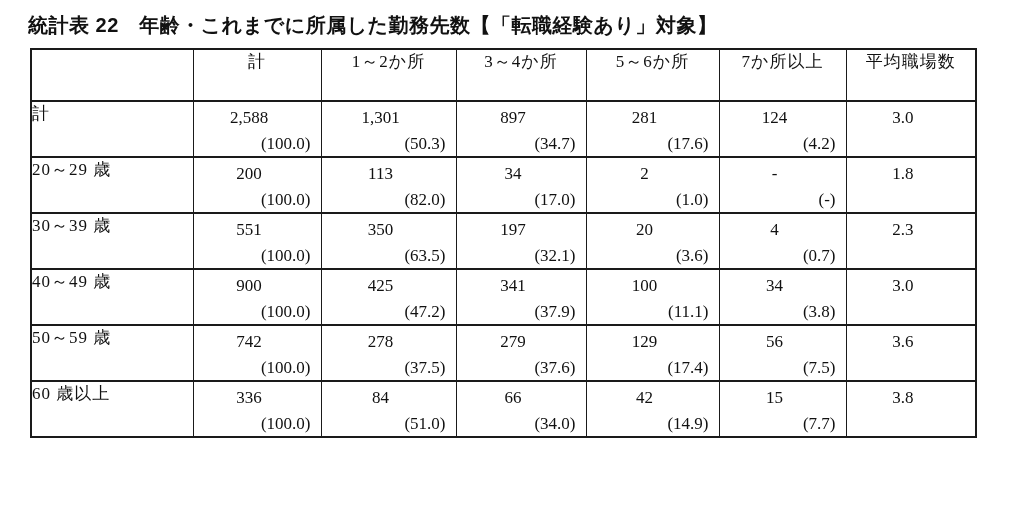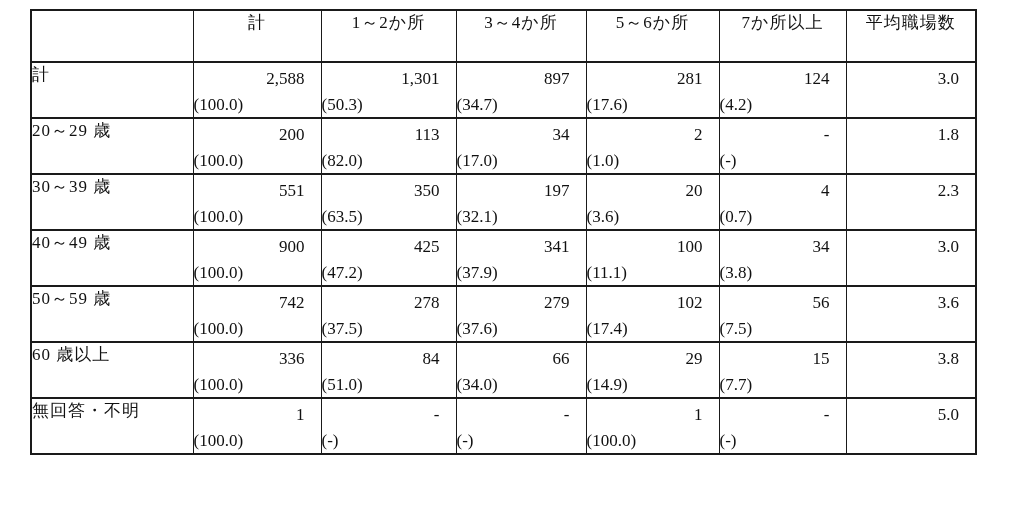--- a/index.html
+++ b/index.html
@@ -55,33 +55,35 @@
   .label-cell {
     text-align: left;
     padding: 6px 4px 0 8px;
     letter-spacing: 1px;
     white-space: nowrap;
   }
   .data-cell {
     position: relative;
   }
   .data-cell .val {
-    text-align: right;
+    text-align: center;
     padding: 5px 16px 0 0;
     line-height: 22px;
   }
   .data-cell .pct {
+    text-align: right;
     padding: 4px 10px 0 0;
     line-height: 22px;
   }
 </style>
 </head>
 <body>
 
 <div class="page">
+  <div class="title">統計表 22　年齢・これまでに所属した勤務先数【「転職経験あり」対象】</div>
 
   <table class="stats">
     <colgroup>
       <col style="width:162px">
       <col style="width:128px">
       <col style="width:135px">
       <col style="width:130px">
       <col style="width:133px">
       <col style="width:127px">
       <col style="width:130px">
@@ -210,21 +212,21 @@
           </td>
           <td class="data-cell">
             <div class="val">278</div>
             <div class="pct">(37.5)</div>
           </td>
           <td class="data-cell">
             <div class="val">279</div>
             <div class="pct">(37.6)</div>
           </td>
           <td class="data-cell">
-            <div class="val">102</div>
+            <div class="val">129</div>
             <div class="pct">(17.4)</div>
           </td>
           <td class="data-cell">
             <div class="val">56</div>
             <div class="pct">(7.5)</div>
           </td>
           <td class="data-cell">
             <div class="val">3.6</div>
           </td>
         </tr>
@@ -236,52 +238,26 @@
           </td>
           <td class="data-cell">
             <div class="val">84</div>
             <div class="pct">(51.0)</div>
           </td>
           <td class="data-cell">
             <div class="val">66</div>
             <div class="pct">(34.0)</div>
           </td>
           <td class="data-cell">
-            <div class="val">29</div>
+            <div class="val">42</div>
             <div class="pct">(14.9)</div>
           </td>
           <td class="data-cell">
             <div class="val">15</div>
             <div class="pct">(7.7)</div>
           </td>
           <td class="data-cell">
             <div class="val">3.8</div>
-          </td>
-        </tr>
-        <tr>
-          <td class="label-cell">無回答・不明</td>
-          <td class="data-cell">
-            <div class="val">1</div>
-            <div class="pct">(100.0)</div>
-          </td>
-          <td class="data-cell">
-            <div class="val">-</div>
-            <div class="pct">(-)</div>
-          </td>
-          <td class="data-cell">
-            <div class="val">-</div>
-            <div class="pct">(-)</div>
-          </td>
-          <td class="data-cell">
-            <div class="val">1</div>
-            <div class="pct">(100.0)</div>
-          </td>
-          <td class="data-cell">
-            <div class="val">-</div>
-            <div class="pct">(-)</div>
-          </td>
-          <td class="data-cell">
-            <div class="val">5.0</div>
           </td>
         </tr>
       </tbody>
   </table>
 </div>
 
 </body></html>

